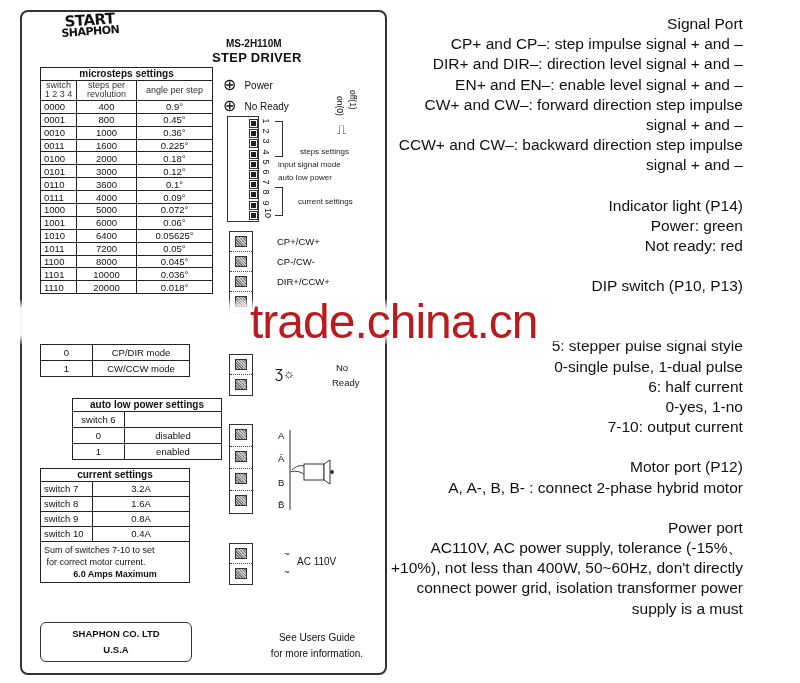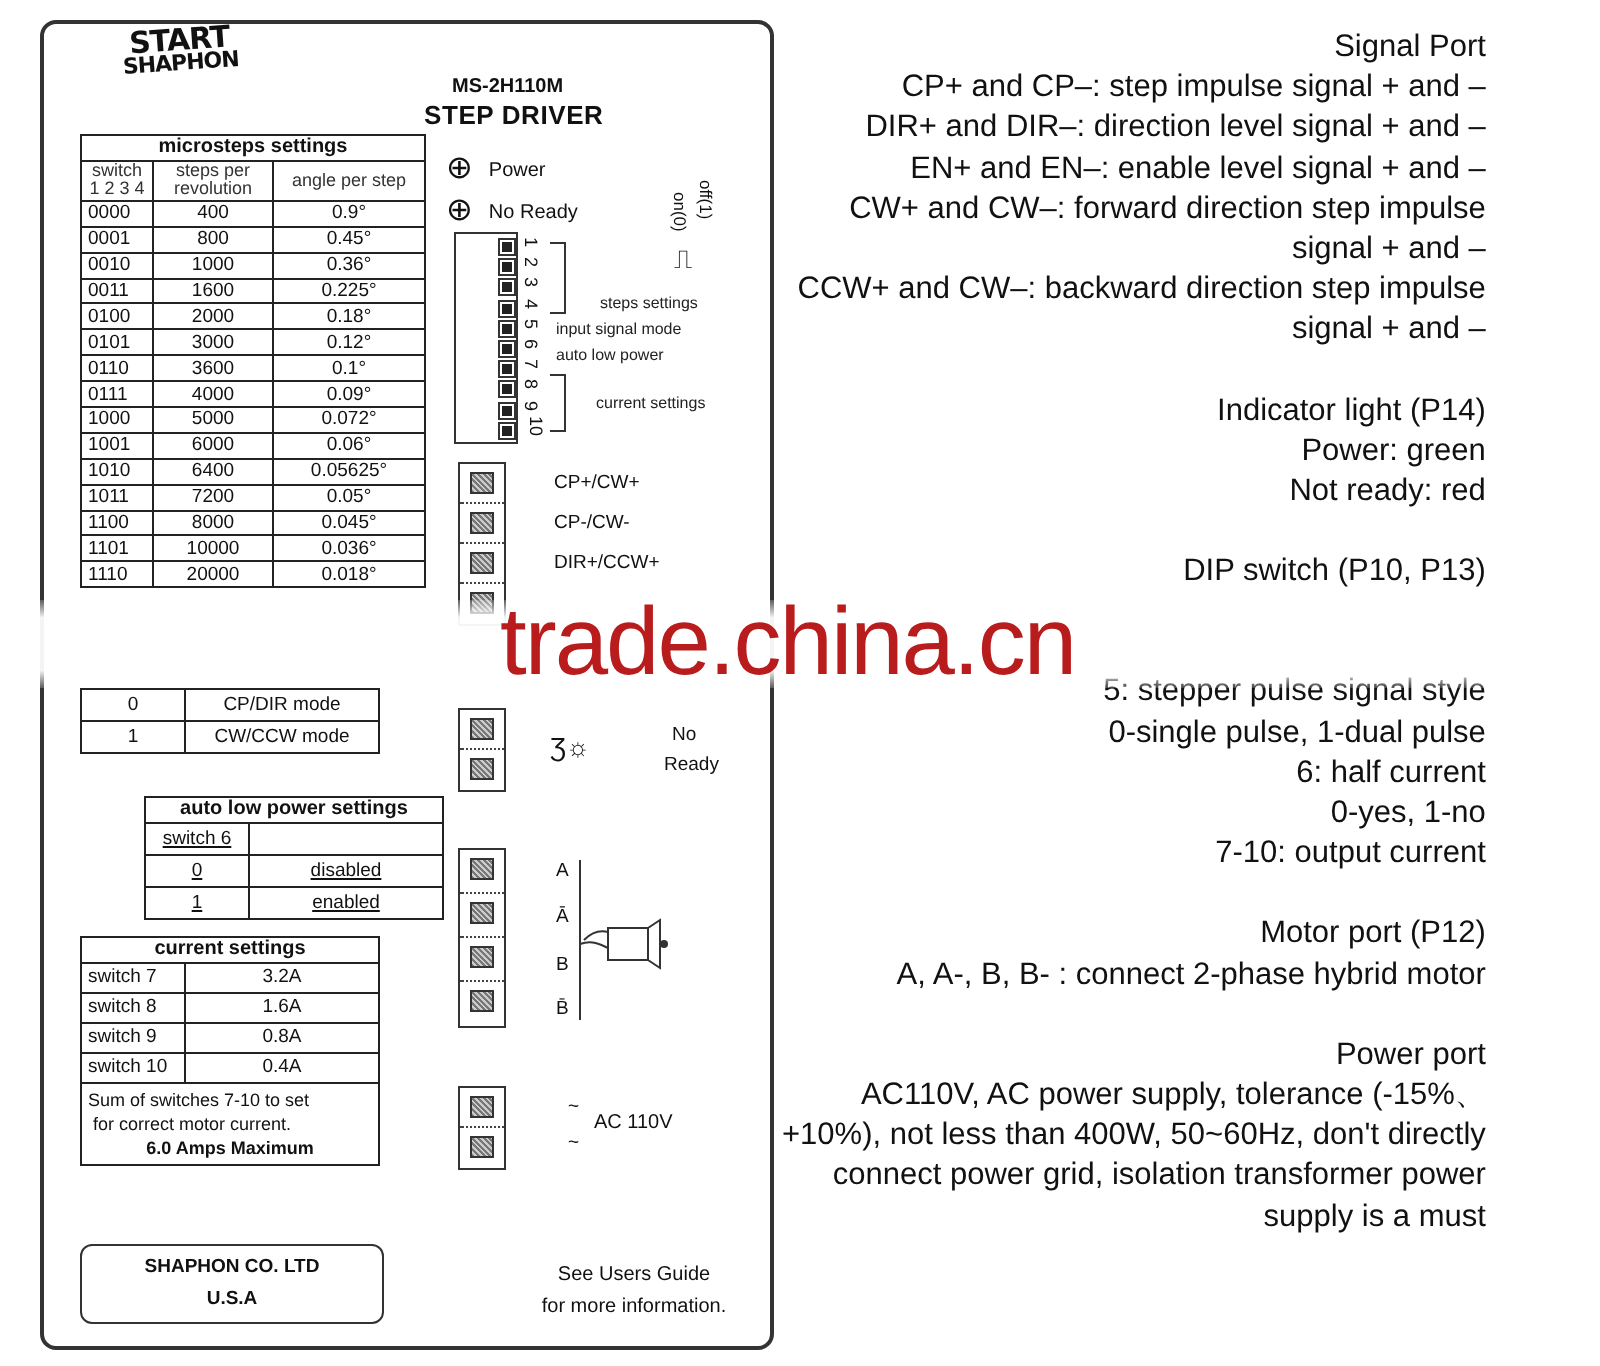--- a/index.html
+++ b/index.html
@@ -27,21 +27,21 @@
   #micro td:nth-child(1) { width: 36px; }
   #micro td:nth-child(2) { width: 60px; text-align: center; }
   #micro td:nth-child(3) { text-align: center; }
   #micro .hdr td { font-size: 9px; line-height: 9px; height: 20px; text-align: center; color: #333; }
 
   #input { left: 40px; top: 344px; width: 150px; }
   #input td { height: 16px; }
   #input td:first-child { width: 52px; text-align: center; }
 
   #lowpow { left: 40px; top: 398px; width: 150px; margin-left: 32px; }
-  #lowpow td { height: 16px; text-decoration: underline; }
+  #lowpow td { height: 16px; }
   #lowpow td:first-child { width: 52px; text-align: center; }
 
   #current { left: 40px; top: 468px; width: 150px; }
   #current td { height: 15px; }
   #current td:first-child { width: 52px; }
   #current .note { border-top: 1px solid #222; text-align: left; font-size: 9px; line-height: 12px; padding: 2px 3px; }
   #current .max { font-weight: bold; text-align: center; display: block; }
 
   .company { position: absolute; left: 40px; top: 622px; width: 152px; height: 40px; border: 1.5px solid #333;
     border-radius: 6px; text-align: center; font-weight: bold; font-size: 9.5px; line-height: 16px; padding-top: 3px; }

